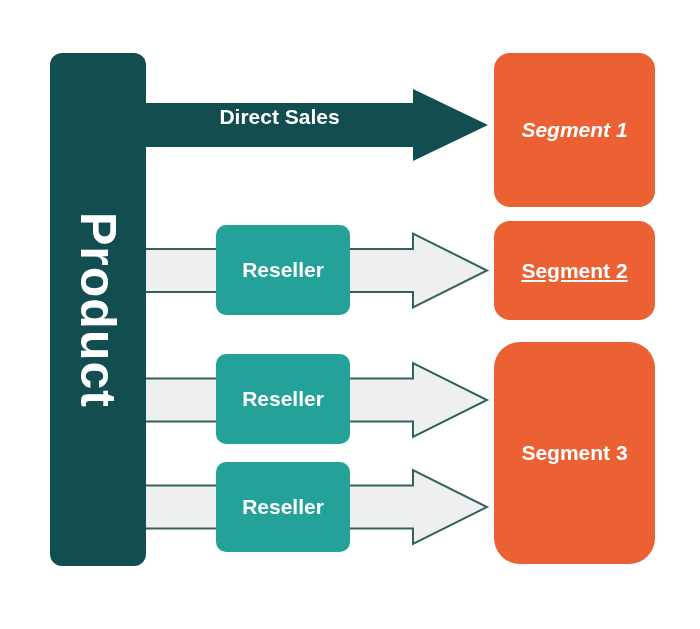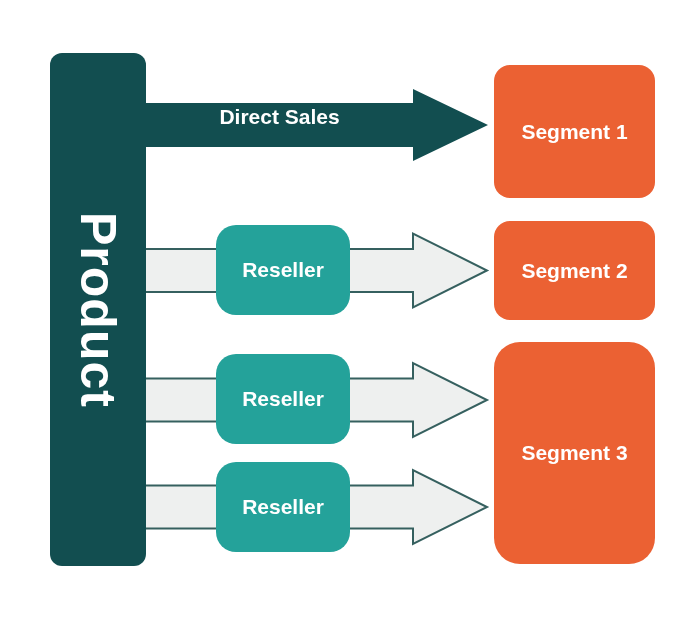--- a/index.html
+++ b/index.html
@@ -57,39 +57,39 @@
     color: #FFFFFF;
     font-size: 21px;
     font-weight: 700;
     z-index: 3;
   }
 
   .reseller-node {
     left: 216px;
     width: 134px; height: 90px;
     background: #24A29A;
-    border-radius: 20px;
+    border-radius: 10px;
     font-size: 21px;
     font-weight: 700;
     z-index: 3;
   }
   .reseller-1 { top: 225px; }
   .reseller-2 { top: 354px; }
   .reseller-3 { top: 462px; }
 
   .segment-node {
     left: 494px;
     width: 161px;
     background: #EB6133;
     border-radius: 16px;
     font-size: 21px;
     font-weight: 700;
   }
-  .segment-1 { top: 65px;  height: 133px; }
-  .segment-2 { top: 221px; height: 99px; }
+  .segment-1 { top: 53px;  height: 154px; font-style: italic; }
+  .segment-2 { top: 221px; height: 99px; text-decoration: underline; }
   .segment-3 { top: 342px; height: 222px; border-radius: 26px; }
 </style>
 </head>
 <body>
 
 <div class="canvas">
 
   <svg class="arrows-layer" viewBox="0 0 700 629" aria-hidden="true">
 
     <polygon class="dark-arrow" points="100,103 413,103 413,89 488,125 413,161 413,147 100,147"></polygon>

